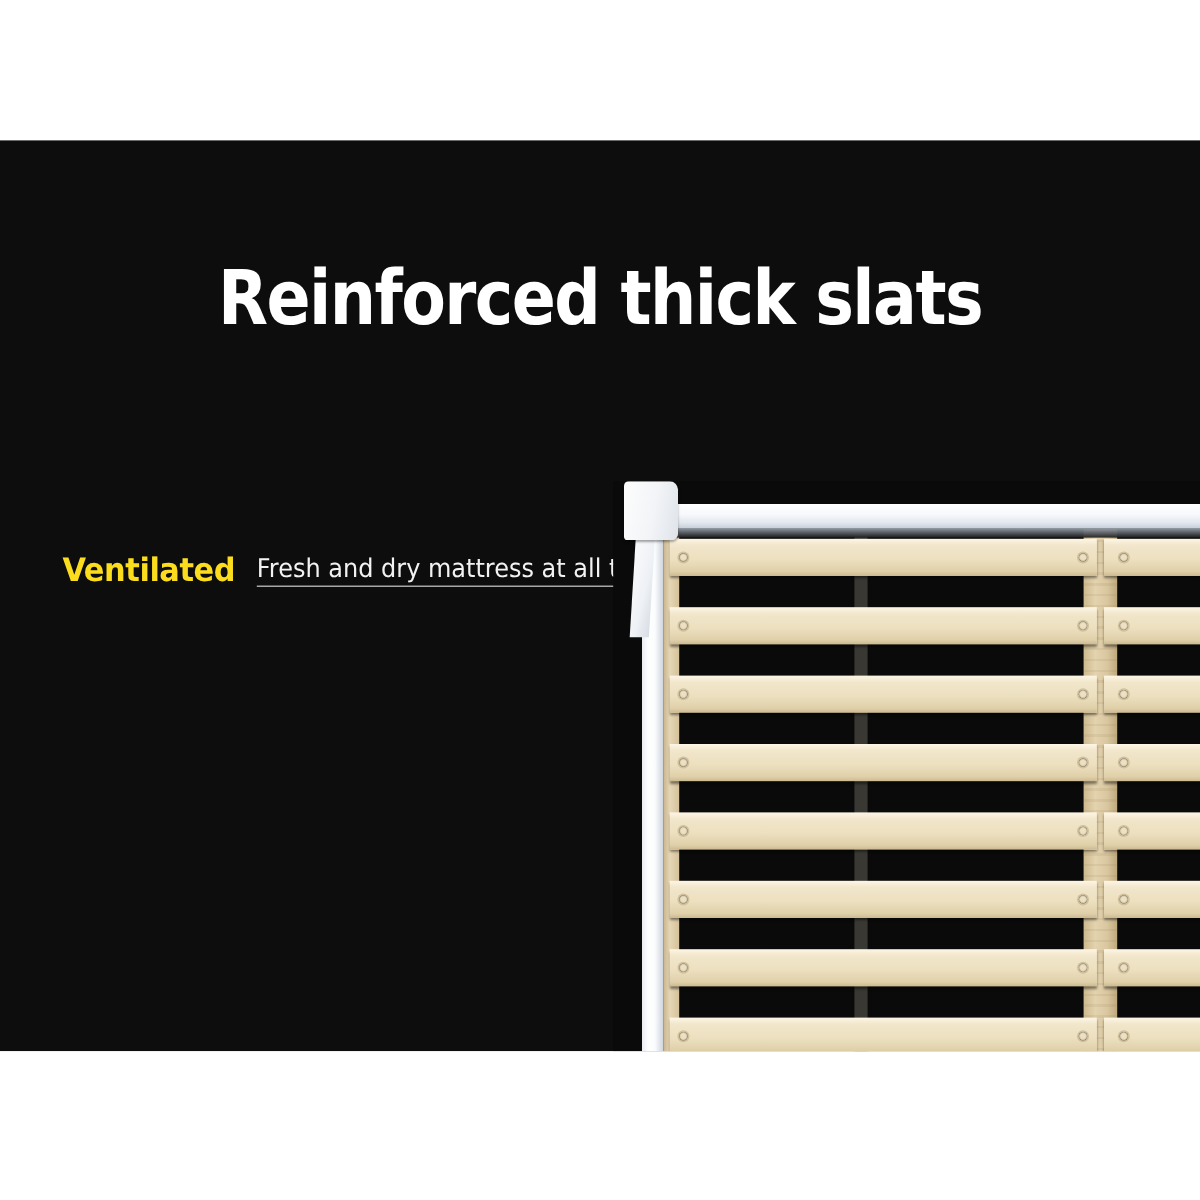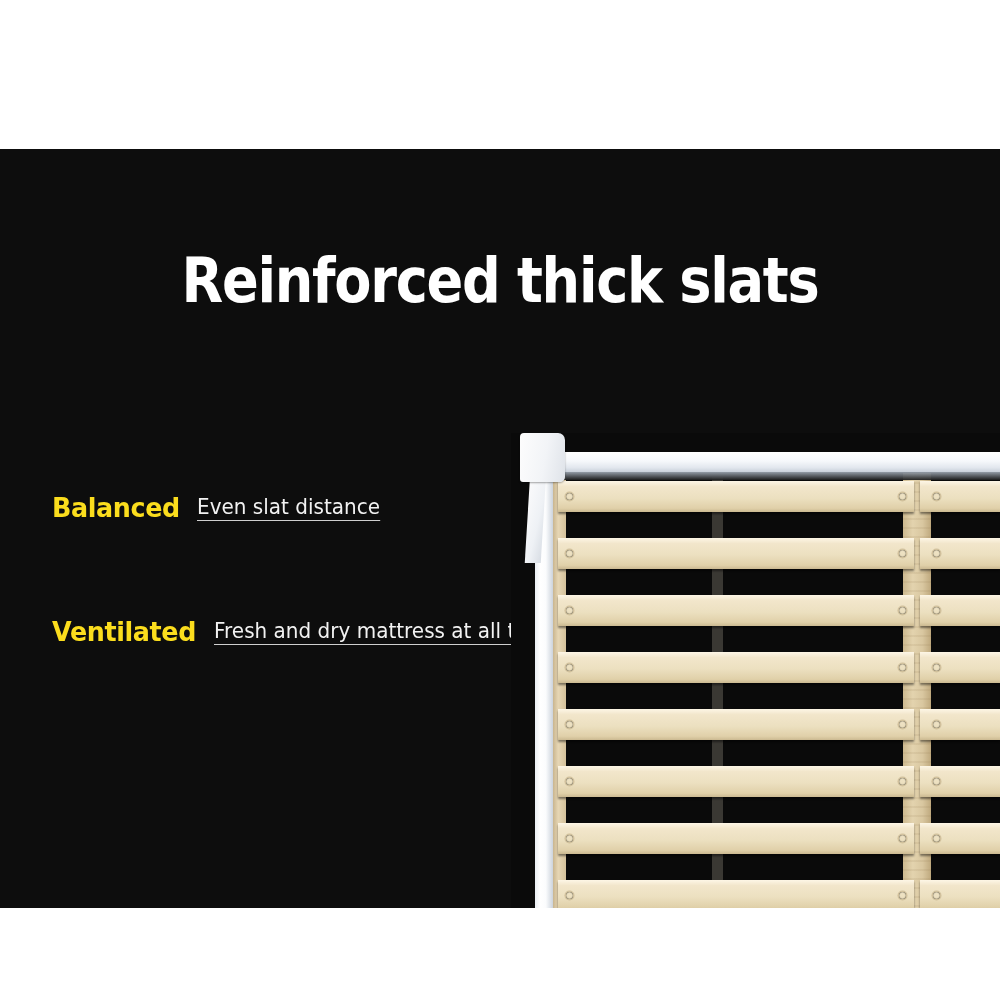--- a/index.html
+++ b/index.html
@@ -9,21 +9,20 @@
   }
   body {
     font-family: "Liberation Sans", sans-serif;
   }
   #stage {
     position: relative;
     width: 1000px;
     height: 876px;
     background: #ffffff;
     overflow: hidden;
-    margin-top: 32px;
   }
 
   
   #panel {
     position: absolute;
     left: 0;
     top: 117px;
     width: 1000px;
     height: 771px;
     background: #0d0d0d;
@@ -221,24 +220,20 @@
 
   <div id="top-strip"></div>
 
   <div id="panel">
 
     <h1 id="heading">Reinforced thick slats</h1>
 
     <div id="features">
 
 
-      <div class="feat">
-        <span class="feat-term">Balanced</span>
-        <span class="feat-desc">Even slat distance</span>
-      </div>
 
 
       <div class="feat">
         <span class="feat-term">Ventilated</span>
         <span class="feat-desc">Fresh and dry mattress at all times</span>
       </div>
 
     </div>
 
     <div id="bed">

